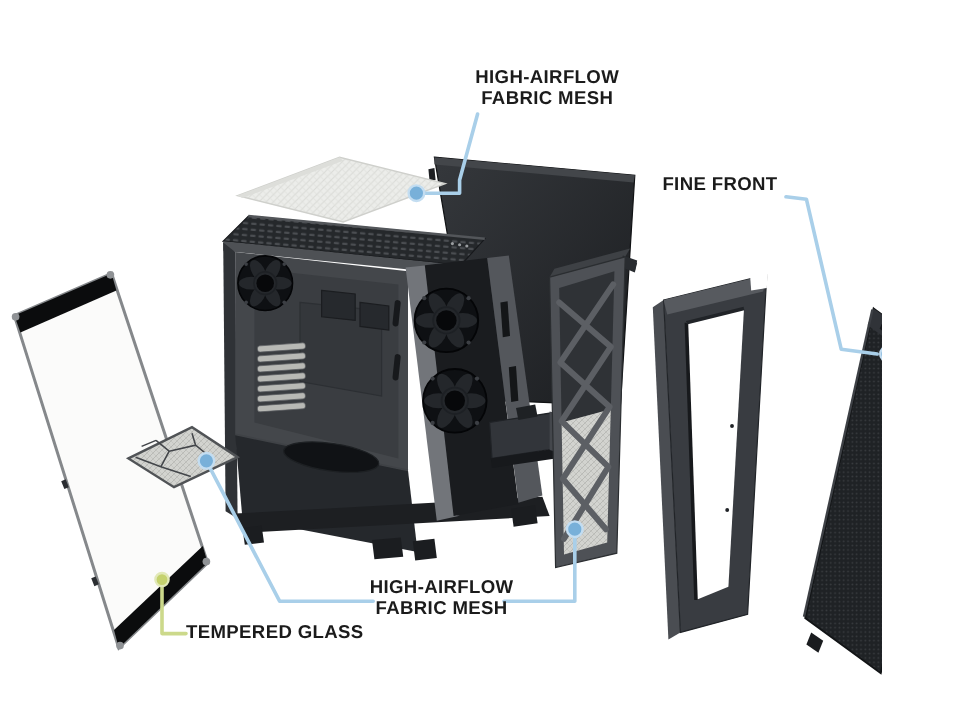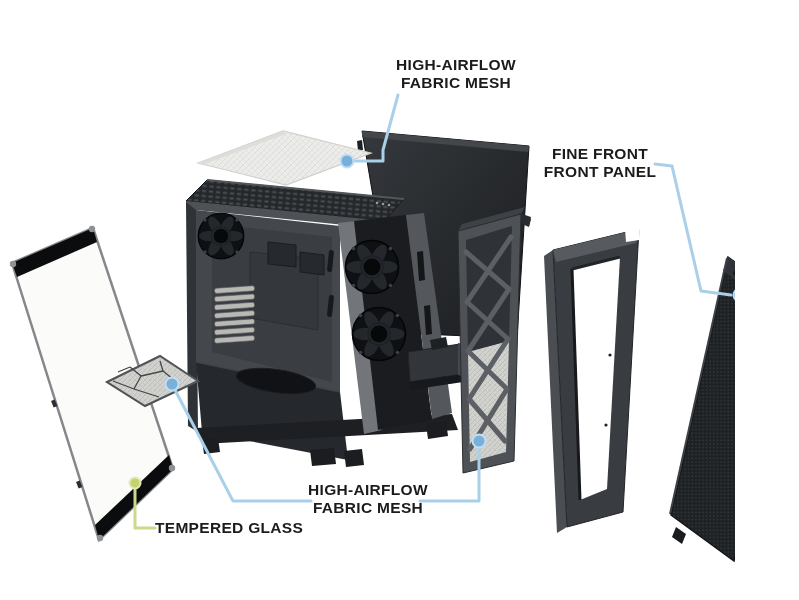--- a/index.html
+++ b/index.html
@@ -202,21 +202,20 @@
     <circle class="dot-green" cx="135" cy="483" r="5.5" fill="#c5d26e"></circle>
   </g>
 </svg>
 
   <div class="lbl" style="left:372px;top:56px;width:168px;">
     <span>HIGH-AIRFLOW</span>
     <span>FABRIC MESH</span>
   </div>
   <div class="lbl" style="left:527px;top:145px;width:146px;">
     <span>FINE FRONT</span>
-    <span>FRONT PANEL</span>
   </div>
   <div class="lbl" style="left:284px;top:481px;width:168px;">
     <span>HIGH-AIRFLOW</span>
     <span>FABRIC MESH</span>
   </div>
   <div class="lbl lbl-left" style="left:155px;top:519px;">
     <span>TEMPERED GLASS</span>
   </div>
 </div>
 

